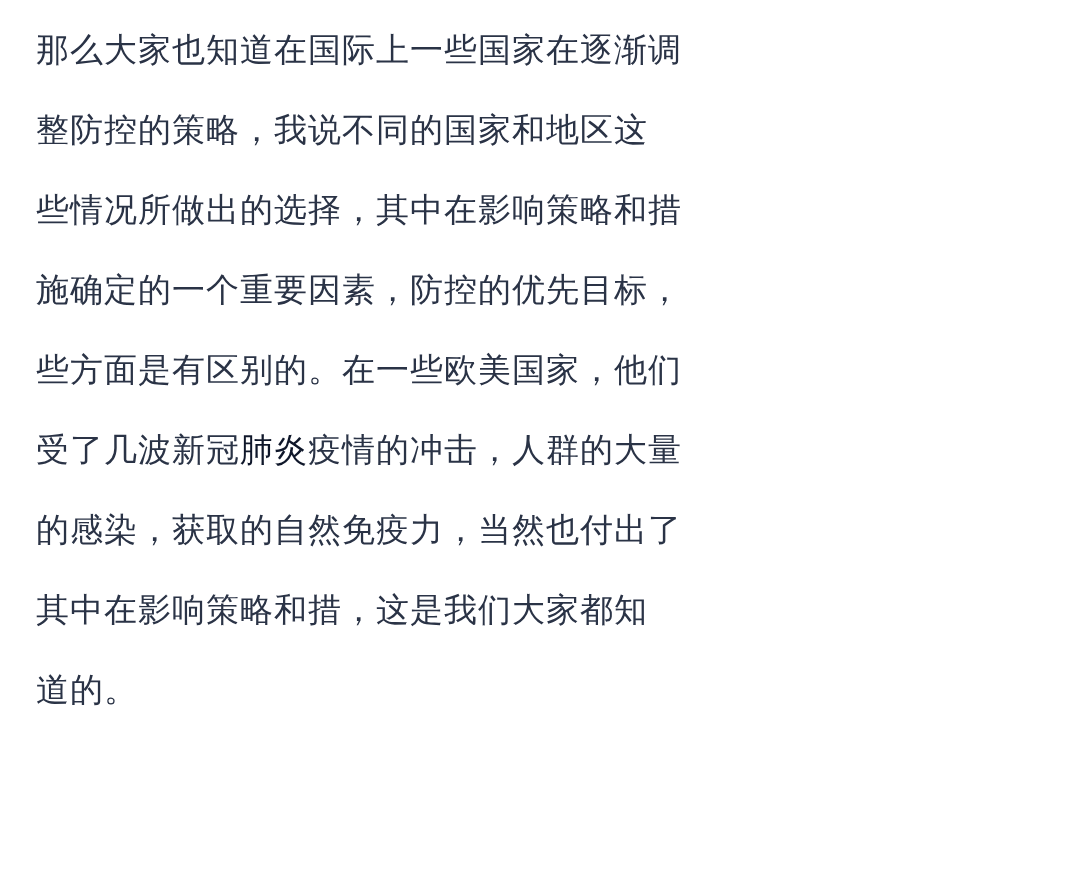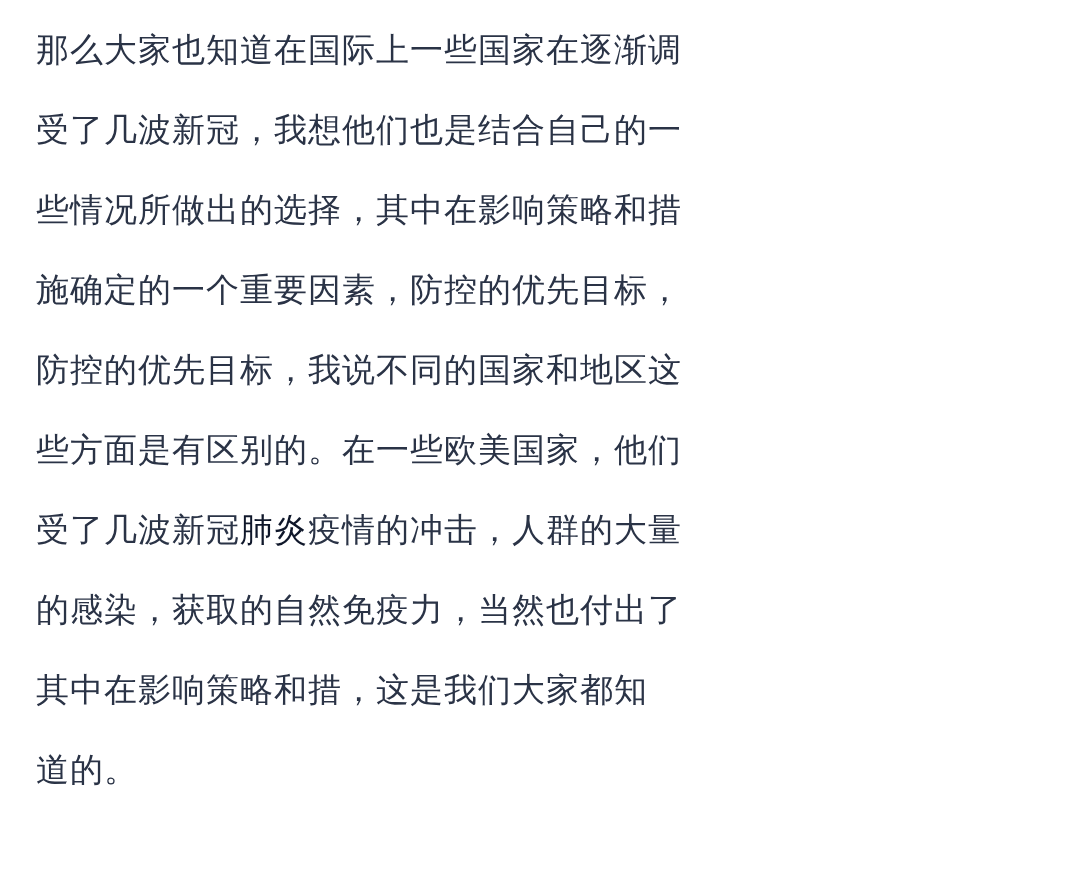--- a/index.html
+++ b/index.html
@@ -28,22 +28,21 @@
       color: #0f172a;
       text-decoration: none;
       cursor: pointer;
     }
   </style>
 </head>
 <body>
 
 <div class="article" id="article-body">
     <div class="line"><span>那么大家也知道在国际上一些国家在逐渐调</span></div>
-    <div class="line"><span>受了几波新冠，我想他们也是结合自己的一</span></div>
+    <div class="line"><span>整防控的策略，我说不同的国家和地区这</span></div>
     <div class="line"><span>些情况所做出的选择，其中在影响策略和措</span></div>
     <div class="line"><span>施确定的一个重要因素，防控的优先目标，</span></div>
-    <div class="line"><span>防控的优先目标，我说不同的国家和地区这</span></div>
     <div class="line"><span>些方面是有区别的。在一些欧美国家，他们</span></div>
     <div class="line"><span>受了几波新冠</span><a class="link">肺炎</a><span>疫情的冲击，人群的大量</span></div>
     <div class="line"><span>的感染，获取的自然免疫力，当然也付出了</span></div>
     <div class="line"><span>其中在影响策略和措，这是我们大家都知</span></div>
     <div class="line"><span>道的。</span></div>
   </div>
 
 </body></html>

